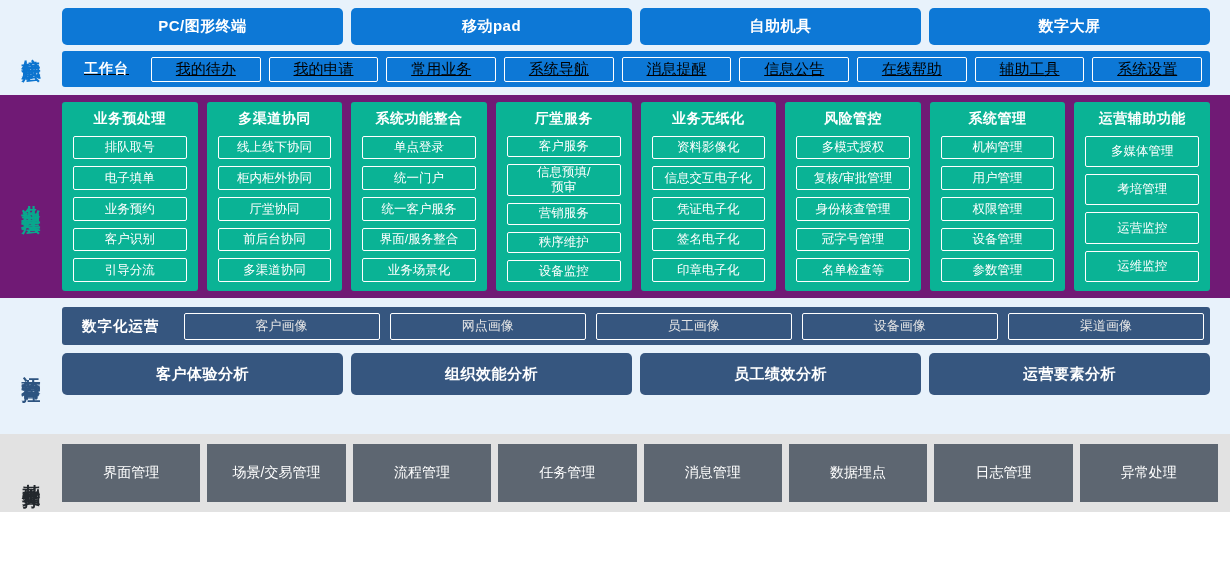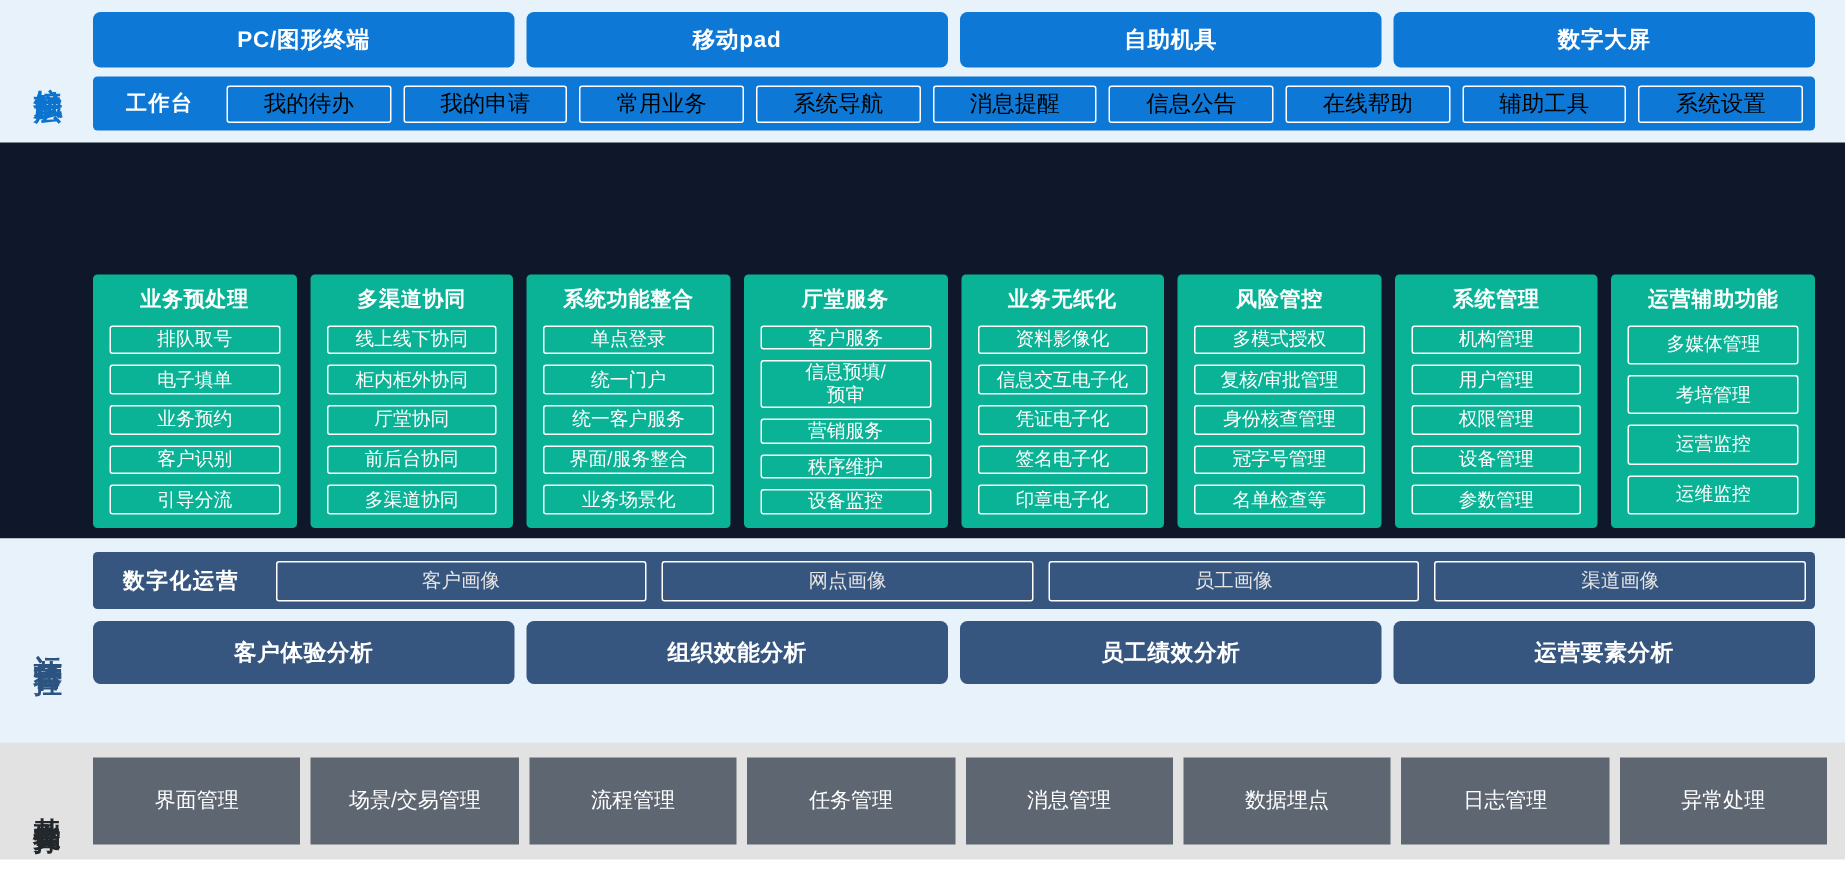--- a/index.html
+++ b/index.html
@@ -43,36 +43,36 @@
     color: #ffffff;
     font-size: 15px; font-weight: bold;
     display: flex; align-items: center; justify-content: center;
     letter-spacing: 0.5px;
   }
   .row-workbench {
     height: 36px;
     background: #0d78d6;
     border-radius: 3px;
     display: flex; align-items: center;
-    padding: 0 8px; gap: 8px;
+    padding: 0 8px; gap: 8px; text-decoration: underline;
   }
   .wb-title {
     color: #ffffff; font-size: 14px; font-weight: bold;
     padding: 0 14px; white-space: nowrap; letter-spacing: 1px;
   }
   .wb-item {
     flex: 1 1 0; height: 25px;
     border: 1px solid #ffffff; border-radius: 2px;
     color: #000000; font-size: 15px;
     display: flex; align-items: center; justify-content: center;
     white-space: nowrap;
   }
 
   
-  .band-business { background: #0f172a; height: 264px; align-items: flex-end; }
+  .band-business { background: #701a75; height: 203px; }
   .band-business .band-label .vlabel { color: #0aa78d; font-size: 19px; }
   .band-business .band-body { padding: 7px 20px 7px 0; }
   .biz-cols { display: flex; gap: 9px; height: 100%; }
   .biz-col {
     flex: 1 1 0;
     background: #0ab395;
     border-radius: 3px;
     display: flex; flex-direction: column;
     padding: 8px 11px 9px 11px;
     gap: 7px;
@@ -255,20 +255,21 @@
   <section class="band band-ops">
     <div class="band-label">
       <span class="vlabel">运营管控</span>
     </div>
     <div class="band-body">
       <div class="row-portrait">
         <span class="portrait-title">数字化运营</span>
         <div class="portrait-item">客户画像</div>
         <div class="portrait-item">网点画像</div>
         <div class="portrait-item">员工画像</div>
+        <div class="portrait-item">设备画像</div>
         <div class="portrait-item">渠道画像</div>
       </div>
       <div class="row-analysis">
         <div class="analysis-item">客户体验分析</div>
         <div class="analysis-item">组织效能分析</div>
         <div class="analysis-item">员工绩效分析</div>
         <div class="analysis-item">运营要素分析</div>
       </div>
     </div>
   </section>

